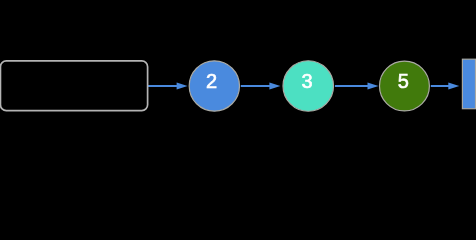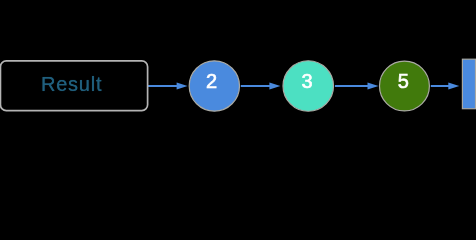--- a/index.html
+++ b/index.html
@@ -47,20 +47,19 @@
             <circle cx="308.25" cy="86" r="25.25" fill="#4ce0c2" stroke="#aaaaa4" stroke-width="1.2"></circle>
           </g>
           <g>
             <circle cx="404.45" cy="86" r="24.95" fill="#417a0c" stroke="#aaaaa4" stroke-width="1.2"></circle>
           </g>
         </g>
     <g id="endbar">
           <rect x="462.4" y="59.2" width="13.1" height="49.5" rx="0" ry="0" fill="#4a8ade" stroke="#a8a8a2" stroke-width="1.2"></rect>
         </g>
   </svg>
-  <div class="lbl" id="result-label" style="left: 40.9px; top: 74.1px; color: rgb(32, 95, 125); font-size: 20px;">Result</div>
   <div id="node-labels">
         <div class="lbl node-lbl" style="left: 206px; top: 71.4px; color: rgb(255, 255, 255);">2</div>
         <div class="lbl node-lbl" style="left: 301.6px; top: 71.4px; color: rgb(255, 255, 255);">3</div>
         <div class="lbl node-lbl" style="left: 397.8px; top: 71.4px; color: rgb(255, 255, 255);">5</div>
       </div>
  </div>
 </div>
 
 </body></html>

